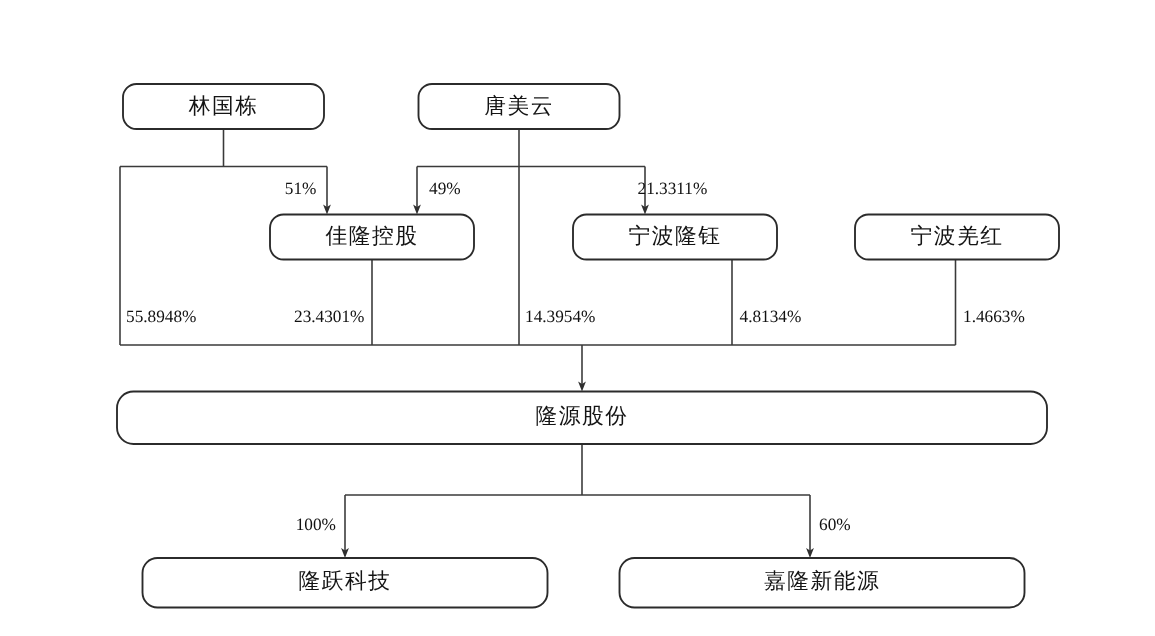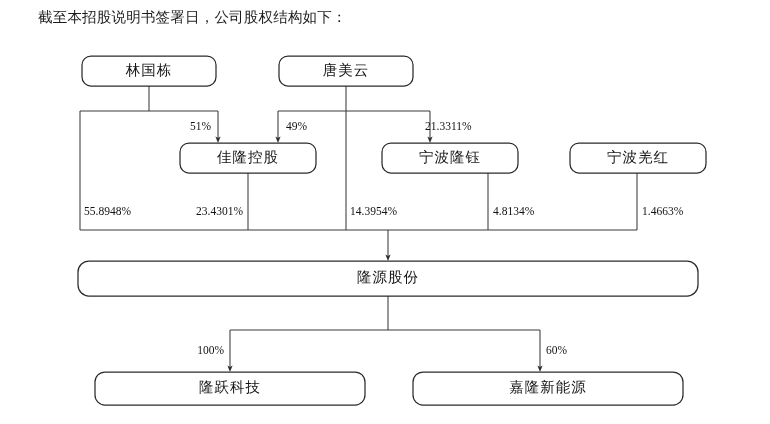--- a/index.html
+++ b/index.html
@@ -61,21 +61,20 @@
     dominant-baseline: middle;
   }
   .edge-label.right-of { text-anchor: start; }
   .edge-label.left-of  { text-anchor: end; }
 </style>
 </head>
 <body>
 
 <div id="page">
 
-  <div class="caption">截至本招股说明书签署日，公司股权结构如下：</div>
 
   <svg class="diagram" viewBox="0 0 770 424">
     <defs>
       <marker id="arrowhead" markerWidth="9" markerHeight="9" refX="4.2" refY="3.2" orient="auto" markerUnits="userSpaceOnUse">
         <path d="M0.6,0.6 L7.2,3.2 L0.6,5.8 L2.2,3.2 Z" fill="#2f2f2f"></path>
       </marker>
     </defs>
 
     <g>
 

